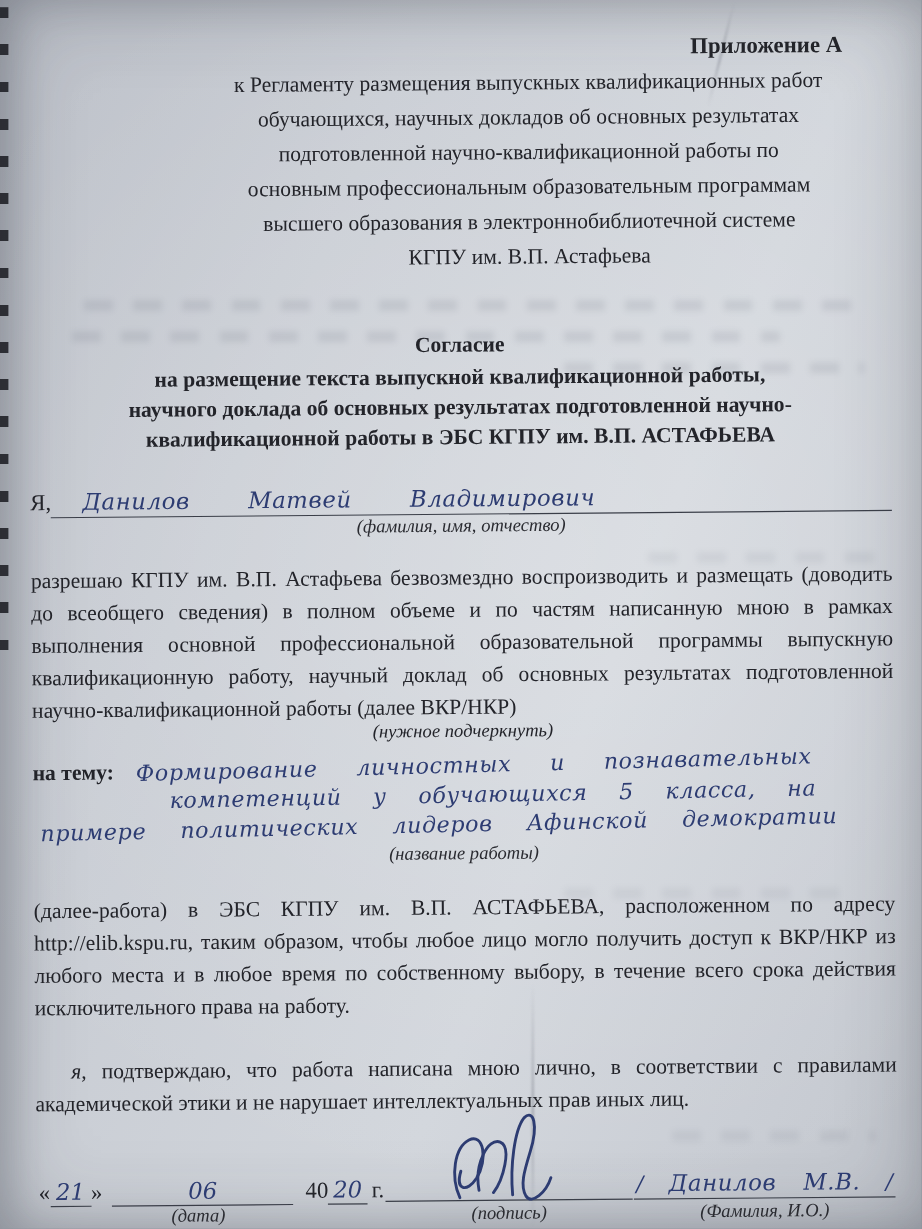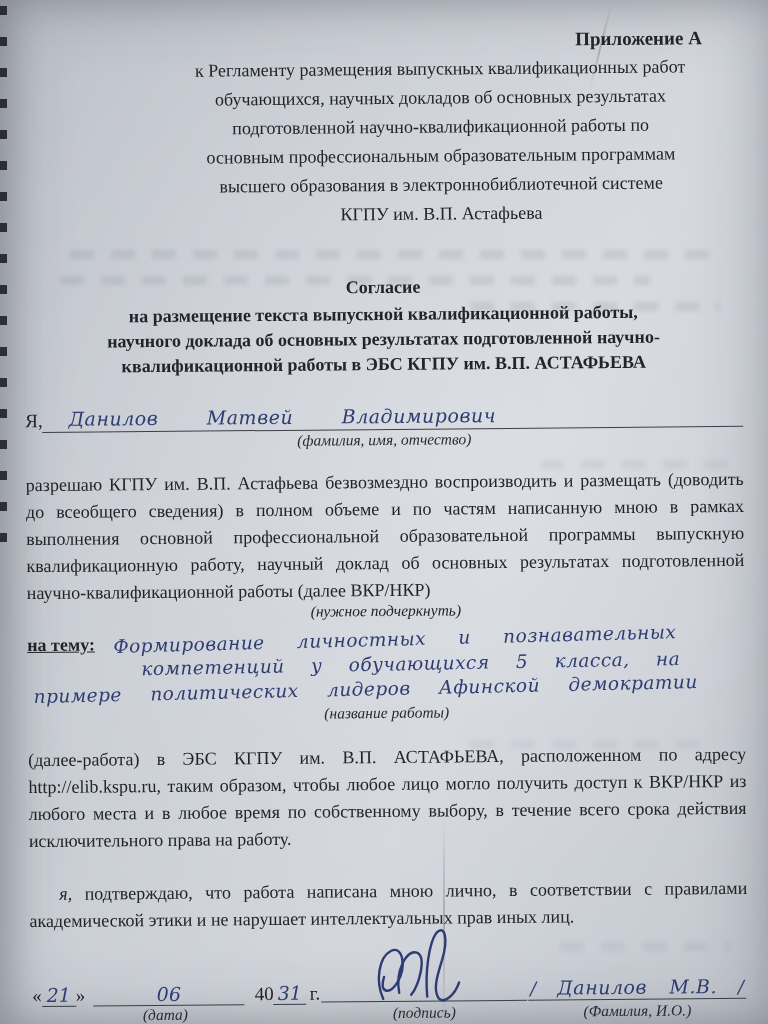--- a/index.html
+++ b/index.html
@@ -61,21 +61,21 @@
     color:#2d3c72;
   }
   .ya-name { font-size:19px; word-spacing:42px; letter-spacing:.5px; }
   .caption { font-style:italic; font-size:15.5px; text-align:center; color:#2a2b31; }
   .cap-fio { margin-top:1px; }
 
   .par { margin-top:20px; text-align:justify; line-height:27px; }
   .note-center { text-align:center; font-style:italic; font-size:15.5px; margin-top:-2px; }
 
   .topic { position:relative; margin-top:6px; min-height:78px; }
-  .topic-label { font-weight:bold; text-decoration:underline; font-size:18px; position:absolute; left:0; top:6px; }
+  .topic-label { font-weight:bold; font-size:18px; position:absolute; left:0; top:6px; }
   .topic-l1 { margin-left:86px; word-spacing:26px; transform:rotate(-1deg); }
   .topic-l2 { margin-left:114px; word-spacing:20px; transform:rotate(-0.6deg); }
   .topic-l3 { margin-left:6px;  word-spacing:22px; transform:rotate(-0.8deg); }
   .topic-hand { font-size:18.5px; line-height:25px; letter-spacing:.5px; }
 
   .par-ebs { margin-top:22px; }
   .par-confirm { margin-top:26px; }
   .par-confirm .firstline-indent { display:inline-block; width:30px; }
   .ital-ya { font-style:italic; }
 
@@ -161,21 +161,21 @@
 
     <div class="sign-row">
 
       <div class="sig-col date-col">
         <div class="date-line">
           <span>«</span>
           <span class="hand date-day underfield">21</span>
           <span>»</span>
           <span class="hand date-month underfield">06</span>
           <span>40</span>
-          <span class="hand date-year underfield">31</span>
+          <span class="hand date-year underfield">20</span>
           <span class="date-suffix">г.</span>
         </div>
         <div class="caption cap-date">(дата)</div>
       </div>
 
       <div class="sig-col signcol">
         <div class="sig-line">
           <svg class="sig-svg" width="120" height="86" viewBox="0 0 120 86">
             <g fill="none" stroke="#2d3c72" stroke-width="2.4" stroke-linecap="round">
               <path d="M14,76 C6,58 10,34 22,28 C34,22 38,44 28,60 C20,72 10,70 15,54"></path>

